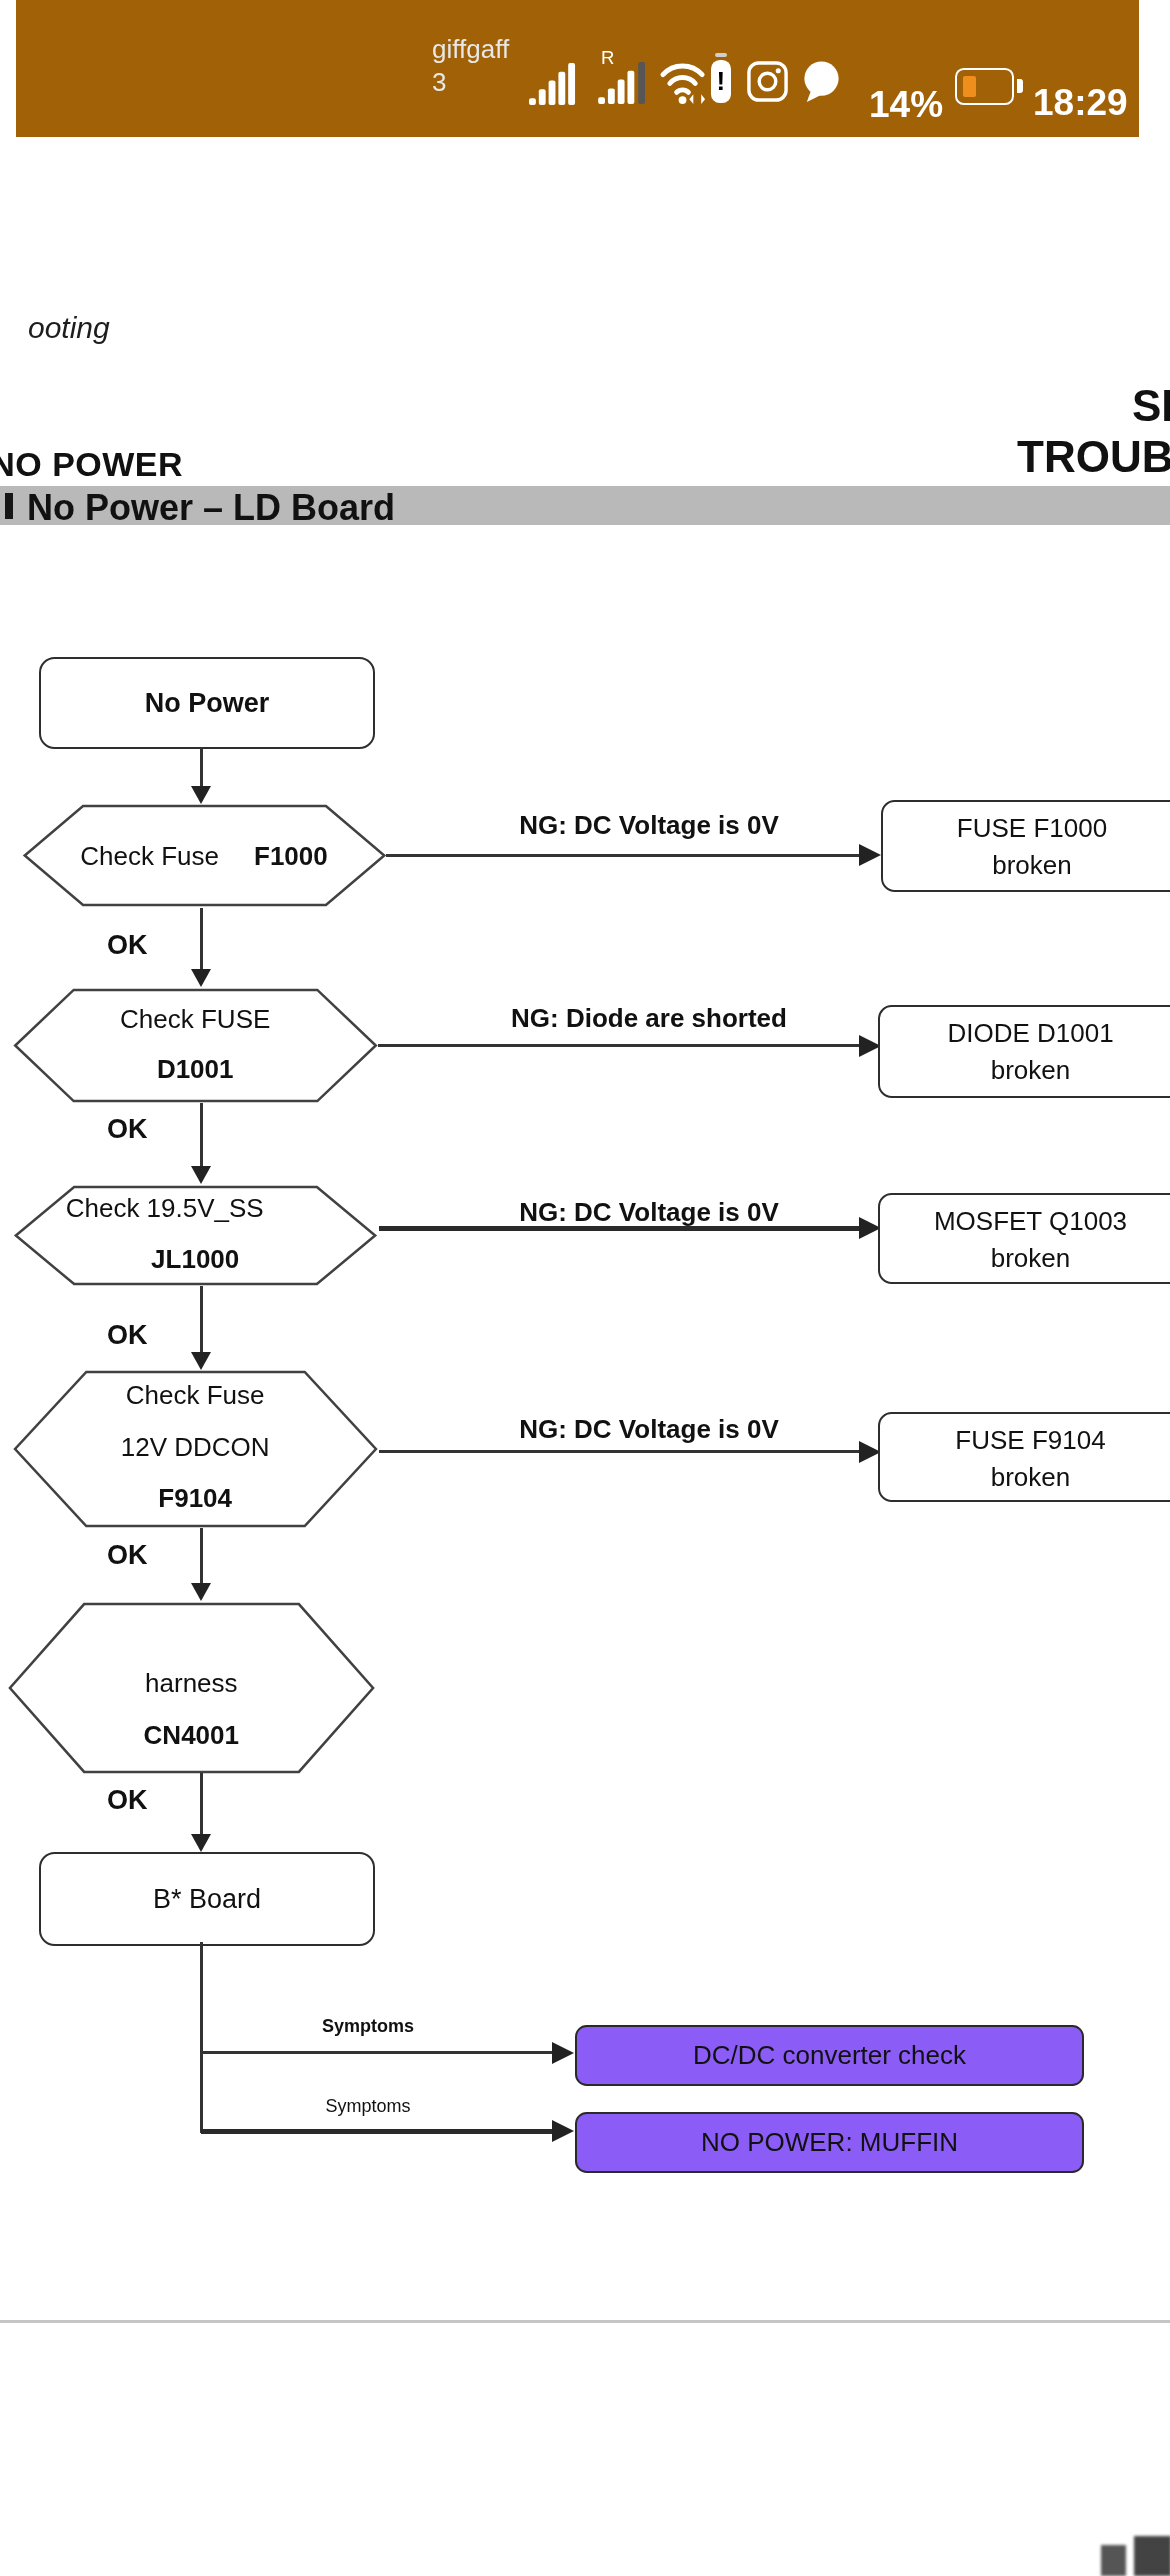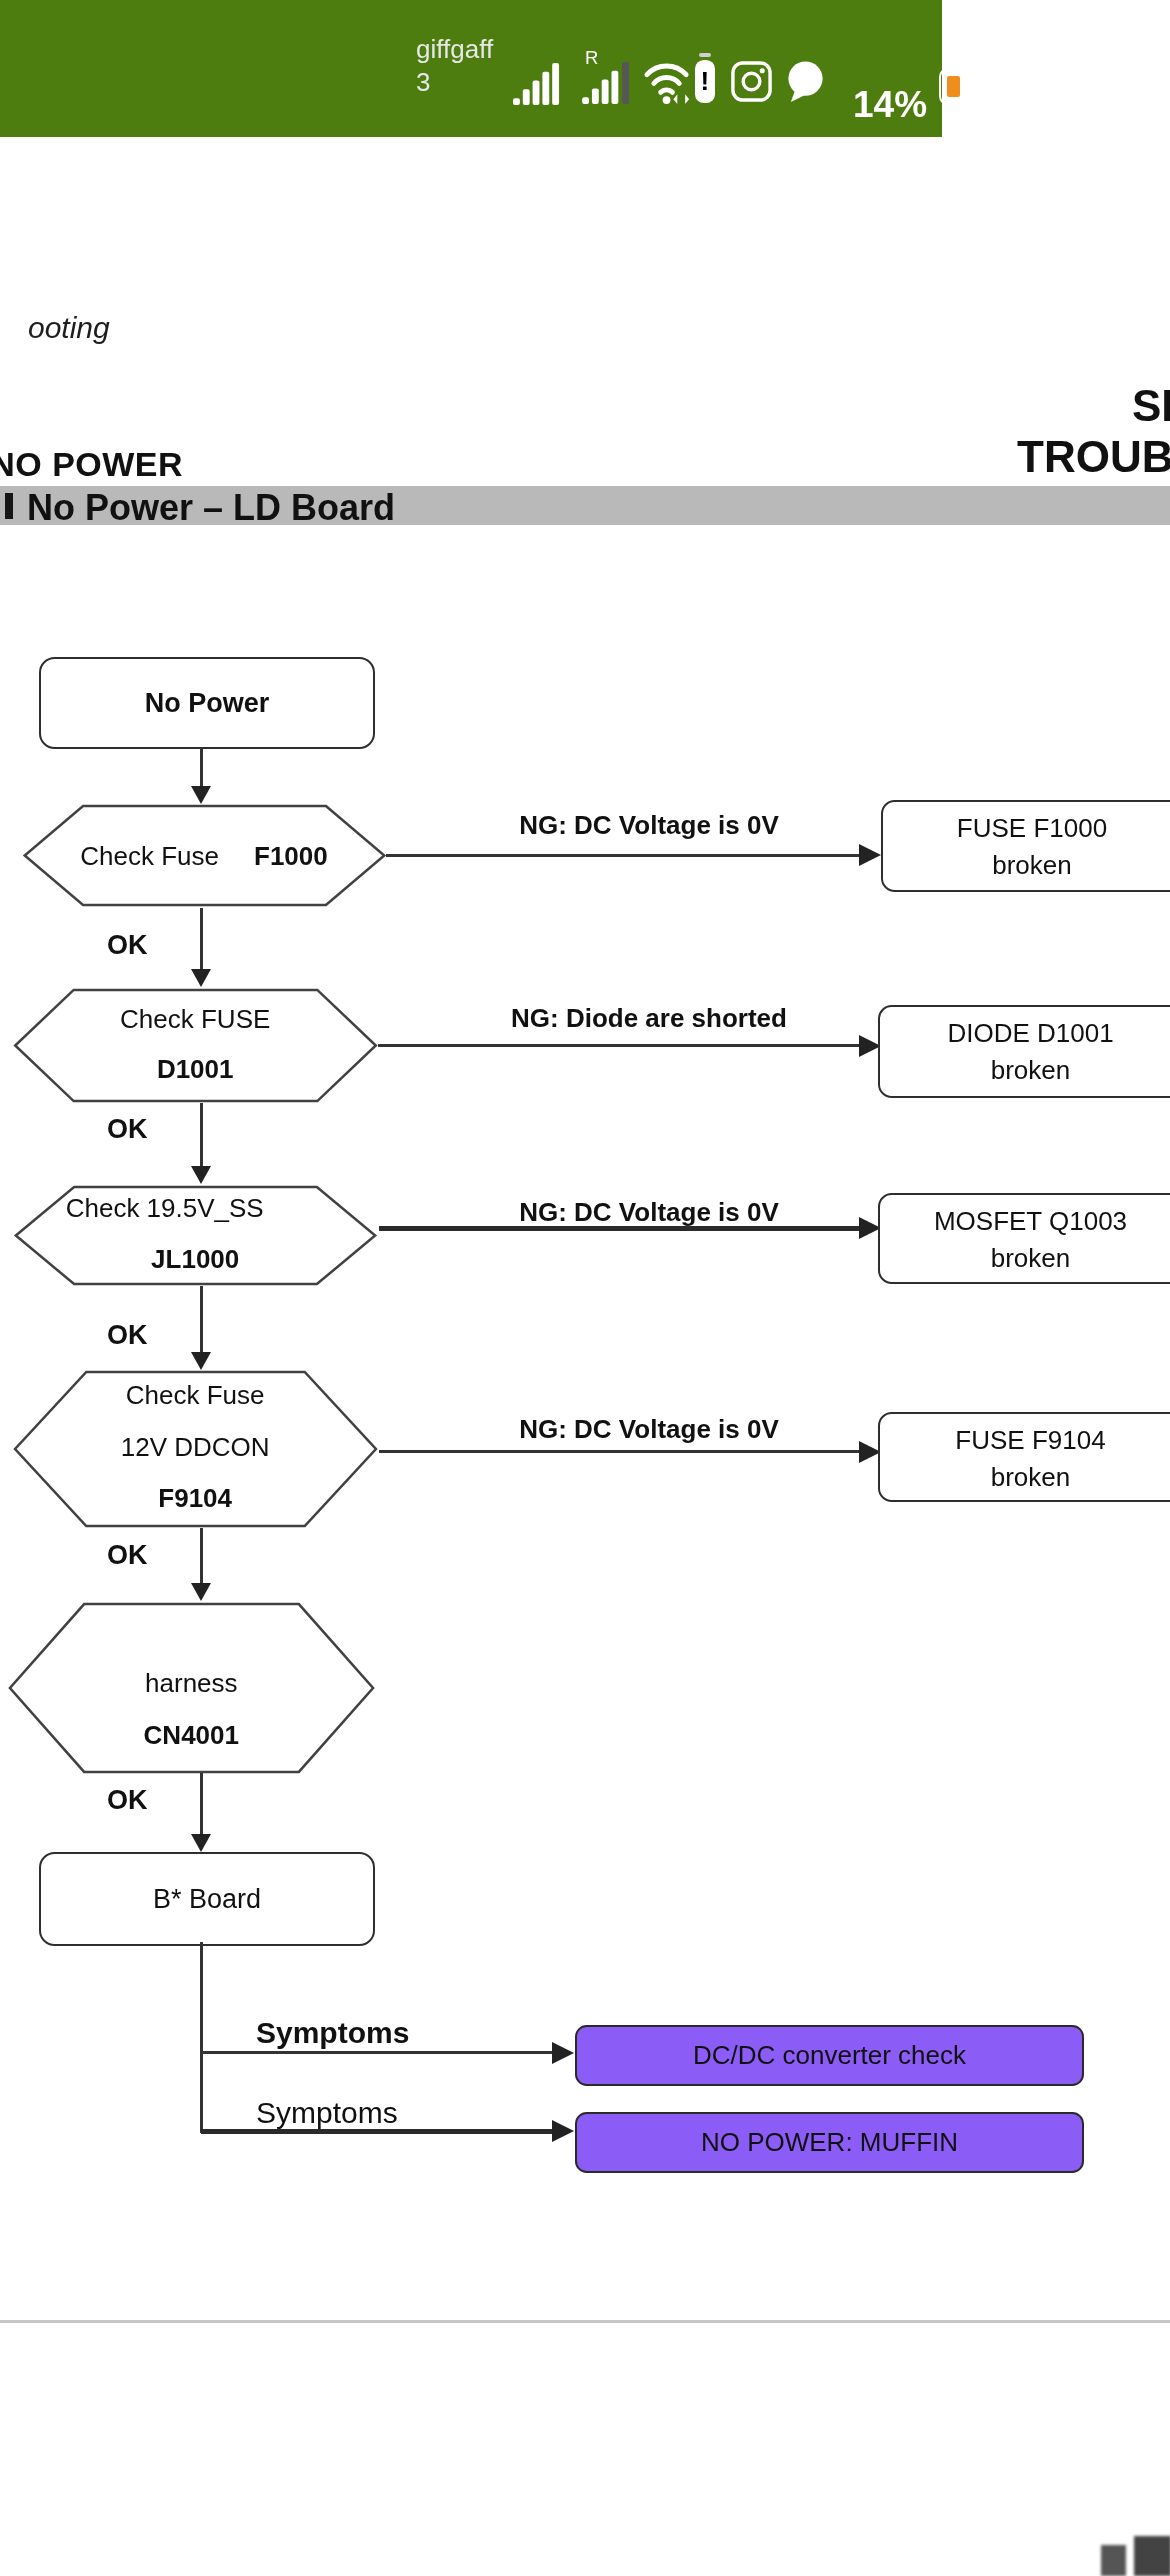--- a/index.html
+++ b/index.html
@@ -3,21 +3,21 @@
 <meta charset="utf-8">
 <style>
   html,body{margin:0;padding:0;}
   body{
     width:1171px;height:2576px;position:relative;overflow:hidden;
     background:#ffffff;font-family:"Liberation Sans",sans-serif;color:#111;
   }
   .abs{position:absolute;}
 
   
-  .statusbar{left:0;top:0;width:942px;height:137px;background:#4d7c0f;}
+  .statusbar{left:16px;top:0;width:1123px;height:137px;background:#a16207;}
   .sb-carrier{left:416px;top:33px;color:#e8e8e8;font-size:26px;line-height:33px;}
   .sb-text{color:#fff;font-size:37px;font-weight:700;margin-top:20px;}
   .sb-pct{left:853px;top:64px;}
   .sb-time{left:1017px;top:62px;}
   .sb-batt-body{left:939px;top:68px;width:55px;height:33px;border:2.9px solid #fff;border-radius:8.8px;}
   .sb-batt-fill{left:947px;top:76px;width:12.7px;height:20.5px;background:#ef8e1d;border-radius:2px;}
   .sb-batt-nub{left:1001px;top:79px;width:5.9px;height:13.7px;background:#fff;border-radius:0 2.9px 2.9px 0;}
   .sb-balert{left:695px;top:60px;width:19.5px;height:43px;background:#fff;border-radius:8.8px;
              display:flex;align-items:center;justify-content:center;color:#000;font-size:26px;font-weight:700;}
   .sb-balert-cap{left:699px;top:53px;width:11.7px;height:3.9px;background:#cfcfcf;border-radius:2px;}
@@ -41,21 +41,21 @@
   .hexline{position:absolute;left:0;width:100%;text-align:center;font-size:26px;line-height:35px;}
   .vline{width:2.9px;background:#333;}
   .vhead{width:0;height:0;border-left:10.7px solid transparent;border-right:10.7px solid transparent;border-top:18.5px solid #222;}
   .hline{height:2.9px;background:#333;}
   .hline-th{height:4.9px;background:#2a2a2a;}
   .hhead{width:0;height:0;border-top:11.7px solid transparent;border-bottom:11.7px solid transparent;border-left:22.4px solid #222;}
   .nglab{width:478px;text-align:center;font-size:26px;font-weight:700;}
   .oklab{font-size:27px;font-weight:700;}
   .res-box{border:2.9px solid #2e2e2e;border-radius:13.7px;background:#fff;text-align:center;
            font-size:26px;line-height:37px;padding-top:7.8px;box-sizing:border-box;}
-  .sym-lab{width:224px;text-align:left;font-size:30px;}
+  .sym-lab{width:224px;text-align:center;font-size:18px;}
   .sym-box{border:2.9px solid #2a2a2a;border-radius:11.7px;background:#8b5cf6;width:505px;height:57px;
            display:flex;align-items:center;justify-content:center;font-size:26px;}
 </style>
 </head>
 <body>
 
 <div class="abs statusbar">
   <div class="abs sb-carrier">
     <div>giffgaff</div>
     <div>3</div>

